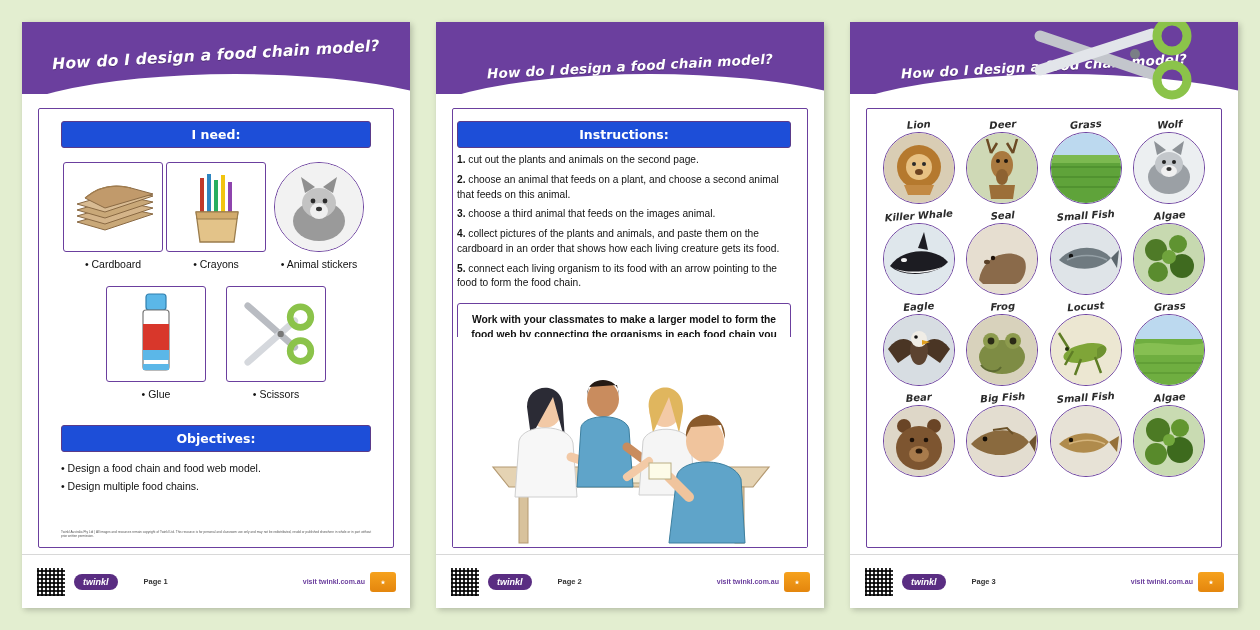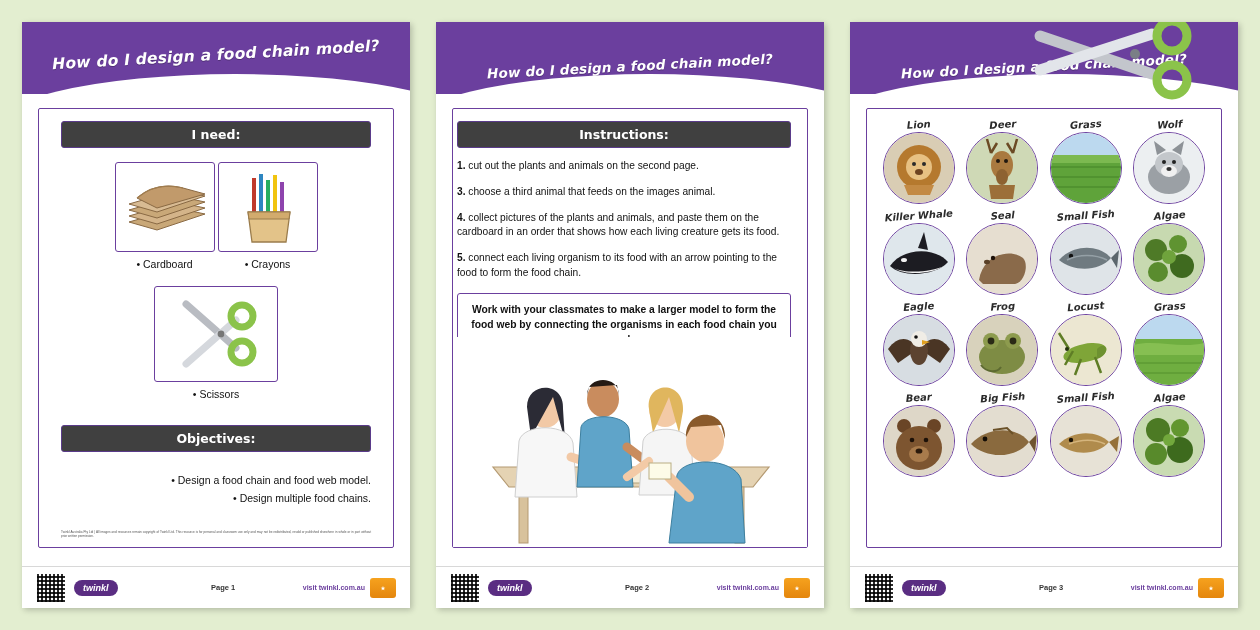--- a/index.html
+++ b/index.html
@@ -69,21 +69,21 @@
     top: 86px; bottom: 60px;
     border: 1.3px solid #6b3f9e;
     border-radius: 2px;
     background: #fff;
   }
 
   
   .footer {
     position: absolute;
     left: 0; right: 0; bottom: 0;
-    height: 42px;
+    height: 54px;
     border-top: 1px solid #d8d8d8;
     display: flex;
     align-items: center;
     padding: 0 14px;
   }
   .qr {
     width: 30px; height: 30px;
     background:
       repeating-linear-gradient(90deg, #2b2b2b 0 2px, #fff 2px 4px),
       repeating-linear-gradient(0deg, #2b2b2b 0 2px, #fff 2px 4px);
@@ -95,21 +95,20 @@
     background: #5a2d82;
     color: #fff;
     font-size: 9px;
     font-weight: bold;
     border-radius: 9px;
     padding: 3px 9px;
     font-style: italic;
   }
   .page-num {
     flex: 1;
-    text-align: center;
     font-size: 7.5px;
     color: #333;
     font-weight: bold;
     padding-left: 26px;
   }
   .visit {
     font-size: 7px;
     color: #6b3f9e;
     font-weight: bold;
     margin-right: 5px;
@@ -120,21 +119,21 @@
     border-radius: 3px;
     color: #fff;
     font-size: 5px;
     text-align: center;
     line-height: 20px;
     font-weight: bold;
   }
 
   
   .hdr-bar {
-    background: #404040;
+    background: #1d4ed8;
     color: #fff;
     text-align: center;
     font-weight: bold;
     font-size: 12.5px;
     padding: 5px 0;
     border-radius: 3px;
     border: 1px solid #5a3b8a;
     font-family: "DejaVu Sans", sans-serif;
   }
   .p1-inner { position: absolute; left: 22px; right: 22px; top: 12px; }
@@ -149,42 +148,42 @@
     border-radius: 3px;
     background: #fff;
     display: flex; align-items: center; justify-content: center;
     overflow: hidden;
   }
   .mat .box.circle { border-radius: 50%; width: 90px; height: 90px; margin: 0 auto; }
   .mat .cap { font-size: 10.5px; margin-top: 6px; color: #111; }
   .mat-row.second { gap: 20px; margin-top: 16px; }
 
   .objectives-list {
-    text-align: right;
+    text-align: left;
     font-size: 10.5px;
     line-height: 1.7;
-    margin-top: 20px;
+    margin-top: 8px;
     color: #111;
   }
   .fineprint {
     position: absolute;
     left: 22px; right: 22px; bottom: 8px;
     font-size: 3.1px;
     color: #555;
     text-align: justify;
     line-height: 1.5;
   }
 
   
   .p2-inner { position: absolute; left: 4px; right: 16px; top: 12px; }
   .instr {
     font-size: 10.2px;
     line-height: 1.45;
     color: #111;
-    margin-top: 11px;
+    margin-top: 5px;
   }
   .instr b { font-weight: bold; }
   .callout {
     margin-top: 12px;
     border: 1.2px solid #6b3f9e;
     border-radius: 3px;
     padding: 9px 12px;
     text-align: center;
     font-size: 10.3px;
     font-weight: bold;
@@ -277,25 +276,53 @@
                   <line x1="55" y1="52" x2="55" y2="11" stroke="#f1c40f" stroke-width="4"></line>
                   <line x1="62" y1="52" x2="62" y2="18" stroke="#8e44ad" stroke-width="4"></line>
                 </g>
                 <path d="M28 48 L70 48 L66 78 L32 78 Z" fill="#e3c389" stroke="#9a7c4c" stroke-width="1.3"></path>
                 <path d="M28 48 L70 48 L69 55 L29 55 Z" fill="#d2ab6d" stroke="#9a7c4c" stroke-width="1"></path>
               </svg>
             </div>
             <div class="cap">• Crayons</div>
           </div>
 
+          <div class="mat">
+            <div class="box circle">
+              <svg width="88" height="88" viewBox="0 0 88 88">
+                <rect x="0" y="0" width="88" height="88" fill="#f2f2f2"></rect>
+                <ellipse cx="44" cy="58" rx="26" ry="20" fill="#9a9a9a"></ellipse>
+                <ellipse cx="44" cy="40" rx="17" ry="15" fill="#c3c3c3"></ellipse>
+                <path d="M30 30 L26 14 L40 24 Z" fill="#8f8f8f"></path>
+                <path d="M58 30 L62 14 L48 24 Z" fill="#8f8f8f"></path>
+                <ellipse cx="44" cy="48" rx="9" ry="8" fill="#efefef"></ellipse>
+                <circle cx="38" cy="38" r="2.4" fill="#2b2b2b"></circle>
+                <circle cx="50" cy="38" r="2.4" fill="#2b2b2b"></circle>
+                <ellipse cx="44" cy="46" rx="3" ry="2.2" fill="#333"></ellipse>
+              </svg>
+            </div>
+            <div class="cap">• Animal stickers</div>
+          </div>
         </div>
 
         <div class="mat-row second">
-
-          <div class="mat" style="width:124px">
+          <div class="mat">
+            <div class="box" style="height:96px">
+              <svg width="60" height="92" viewBox="0 0 60 92">
+                <rect x="20" y="6" width="20" height="16" rx="3" fill="#5bb7e8" stroke="#2f7fae" stroke-width="1.2"></rect>
+                <rect x="17" y="22" width="26" height="60" rx="3" fill="#ffffff" stroke="#777" stroke-width="1.2"></rect>
+                <rect x="17" y="36" width="26" height="26" fill="#d8372b"></rect>
+                <rect x="17" y="62" width="26" height="10" fill="#5bb7e8"></rect>
+                <rect x="17" y="76" width="26" height="6" fill="#5bb7e8"></rect>
+              </svg>
+            </div>
+            <div class="cap">• Glue</div>
+          </div>
+
+          <div class="mat" style="width:100px">
             <div class="box" style="height:96px">
               <svg width="104" height="88" viewBox="0 0 104 88">
                 <path d="M22 14 L72 58" stroke="#b9bcc2" stroke-width="7" stroke-linecap="round"></path>
                 <path d="M22 74 L72 30" stroke="#d5d8dd" stroke-width="7" stroke-linecap="round"></path>
                 <circle cx="78" cy="62" r="11" fill="none" stroke="#8bc34a" stroke-width="7"></circle>
                 <circle cx="78" cy="26" r="11" fill="none" stroke="#8bc34a" stroke-width="7"></circle>
                 <circle cx="57" cy="44" r="3.4" fill="#777"></circle>
               </svg>
             </div>
             <div class="cap">• Scissors</div>
@@ -326,20 +353,24 @@
       <div class="band-title">How do I design a food chain model?</div>
     </div>
 
     <div class="sheet-border">
       <div class="p2-inner">
         <div class="hdr-bar">Instructions:</div>
 
         <div class="instr">
           <b>1.</b>
           <span>cut out the plants and animals on the second page.</span>
+        </div>
+        <div class="instr">
+          <b>2.</b>
+          <span>choose an animal that feeds on a plant, and choose a second animal that feeds on this animal.</span>
         </div>
         <div class="instr">
           <b>3.</b>
           <span>choose a third animal that feeds on the images animal.</span>
         </div>
         <div class="instr">
           <b>4.</b>
           <span>collect pictures of the plants and animals, and paste them on the cardboard in an order that shows how each living creature gets its food.</span>
         </div>
         <div class="instr">

